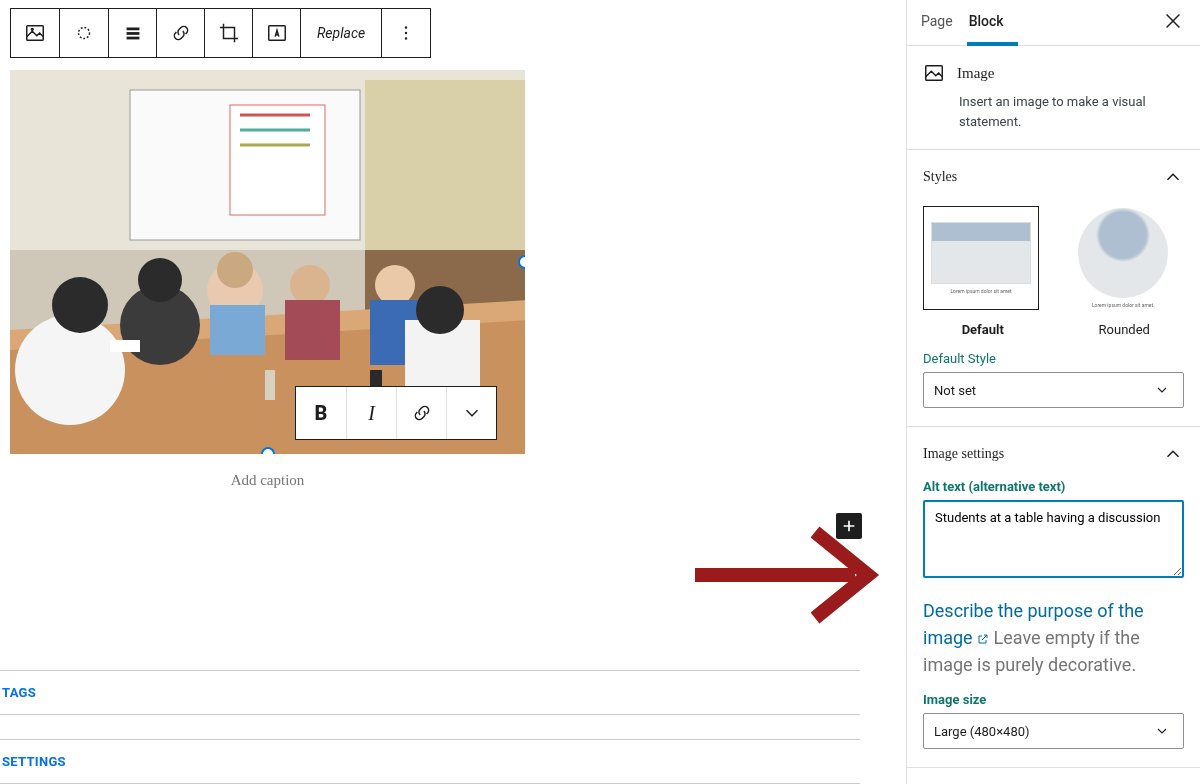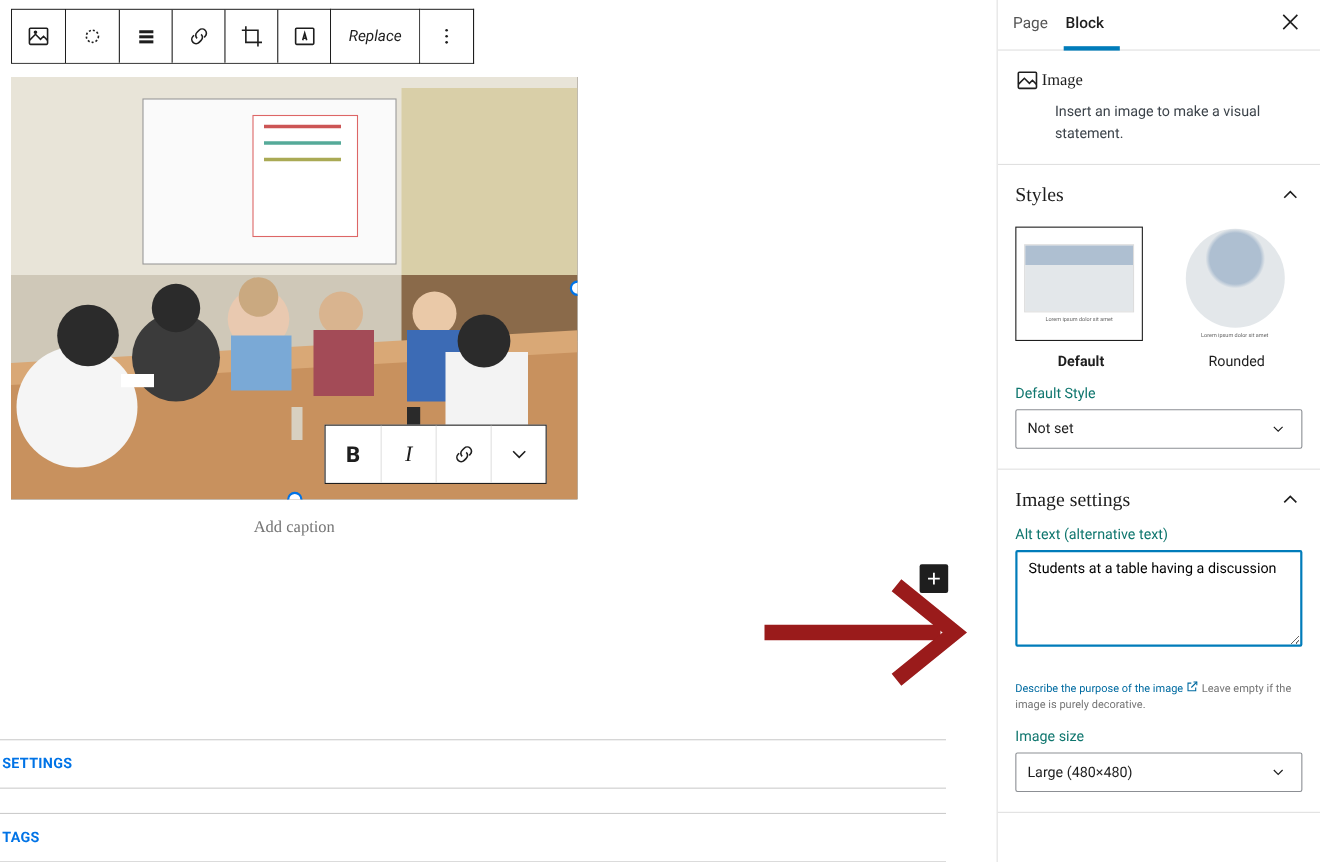--- a/index.html
+++ b/index.html
@@ -44,44 +44,44 @@
   .panel-row span { color:#0073e6; font-weight:700; letter-spacing:.3px; font-size:13px; }
 
   
   .sidebar { position:absolute; right:0; top:0; width:294px; height:784px; border-left:1px solid #e0e0e0; background:#fff; overflow:hidden; }
   .sb-tabs { display:flex; align-items:center; border-bottom:1px solid #e0e0e0; height:46px; padding:0 12px; }
   .sb-tab { padding:0 14px 0 2px; height:46px; display:flex; align-items:center; font-size:14px; color:#555; cursor:pointer; border-bottom:3px solid transparent; }
   .sb-tab.active { color:#1e1e1e; font-weight:500; border-bottom:4px solid #007cba; }
   .sb-close { margin-left:auto; cursor:pointer; color:#1e1e1e; font-size:18px; padding:4px; }
 
   .sb-section { border-bottom:1px solid #e0e0e0; padding:16px 16px 18px; }
-  .sb-header { display:flex; align-items:center; gap:2px; }
+  .sb-header { display:flex; align-items:center; gap:12px; }
   .sb-title { font-family: Georgia, serif; font-size:15px; }
   .sb-desc { font-size:13px; color:#3c434a; margin:8px 0 0 36px; line-height:1.5; }
   .sb-panel-head { display:flex; align-items:center; justify-content:space-between; cursor:pointer; }
-  .sb-panel-head h4 { margin:0; font-weight:400; font-size:18px; font-family: Georgia, serif; }
+  .sb-panel-head h4 { margin:0; font-weight:400; font-size:14px; font-family: Georgia, serif; }
   .chev { width:22px; height:22px; display:flex; align-items:center; justify-content:center; }
 
   .style-grid { display:flex; gap:22px; margin:18px 0 4px; }
   .style-opt { width:140px; text-align:center; font-size:13px; cursor:pointer; }
   .style-opt .thumb { width:116px; height:104px; border:1px solid #ccc; display:flex; align-items:center; justify-content:center; background:#fff; }
   .style-opt.selected .thumb { border:1.5px solid #1e1e1e; }
   .style-opt .thumb-inner { width:100px; height:62px; }
   .thumb-inner.rect { background:linear-gradient(#aebfd1 0 30%, #e3e7ea 30% 100%); border:1px solid #ddd; }
   .thumb-inner.round { border-radius:50%; width:90px; height:90px; background:radial-gradient(circle at 50% 30%, #aebfd1 0 30%, #e3e7ea 35% 100%); }
   .style-opt.selected .lbl { font-weight:700; }
   .style-opt .lbl { margin-top:12px; }
   .thumb .tiny { font-size:5px; color:#666; margin-top:4px; }
 
   .field-label { font-size:13px; color:#0f766e; margin:14px 0 6px; }
-  .field-label.bold { font-weight:400; }
+  .field-label.bold { font-weight:700; }
   .select { border:1px solid #8c8f94; height:36px; display:flex; align-items:center; justify-content:space-between; padding:12px 10px; font-size:13px; cursor:pointer; border-radius:2px; }
   .select .chev { color:#555; }
-  textarea.alt { width:100%; height:88px; border:2px solid #007cba; border-radius:2px; padding:8px 10px; font-size:13px; font-family:inherit; resize:vertical; }
-  .help { font-size:10px; color:#757575; line-height:1.5; margin-top:26px; }
+  textarea.alt { width:100%; height:78px; border:2px solid #007cba; border-radius:2px; padding:8px 10px; font-size:13px; font-family:inherit; resize:vertical; }
+  .help { font-size:18px; color:#757575; line-height:1.5; margin-top:16px; }
   .help a { color:#006ba1; text-decoration:none; }
 
   .sb-last-title { padding:16px 16px 0; font-size:14px; font-family: Georgia, serif; }
 
   
   svg.icon { width:22px; height:22px; stroke:#1e1e1e; stroke-width:1.6; fill:none; }
 </style>
 </head>
 <body>
 
@@ -228,22 +228,22 @@
           <path d="M12 4v16M4 12h16"></path>
         </svg>
     </div>
 
     <svg class="arrow" width="205" height="110" viewBox="0 0 205 110">
       <line x1="5" y1="55" x2="165" y2="55" stroke="#9a1b1b" stroke-width="14"></line>
       <polyline points="125,12 178,55 125,98" fill="none" stroke="#9a1b1b" stroke-width="14"></polyline>
     </svg>
 
     <div class="bottom-panels">
+      <div class="panel-row" style="margin-top:22px"><span>TAGS</span></div>
       <div class="panel-row"><span>SETTINGS</span></div>
-      <div class="panel-row" style="margin-top:22px"><span>TAGS</span></div>
     </div>
   </div>
 
   <div class="sidebar">
     <div class="sb-tabs">
       <div class="sb-tab">Page</div>
       <div class="sb-tab active">Block</div>
       <div class="sb-close">
         <svg class="icon" viewBox="0 0 24 24">
             <path d="M5 5l14 14M19 5L5 19"></path>

